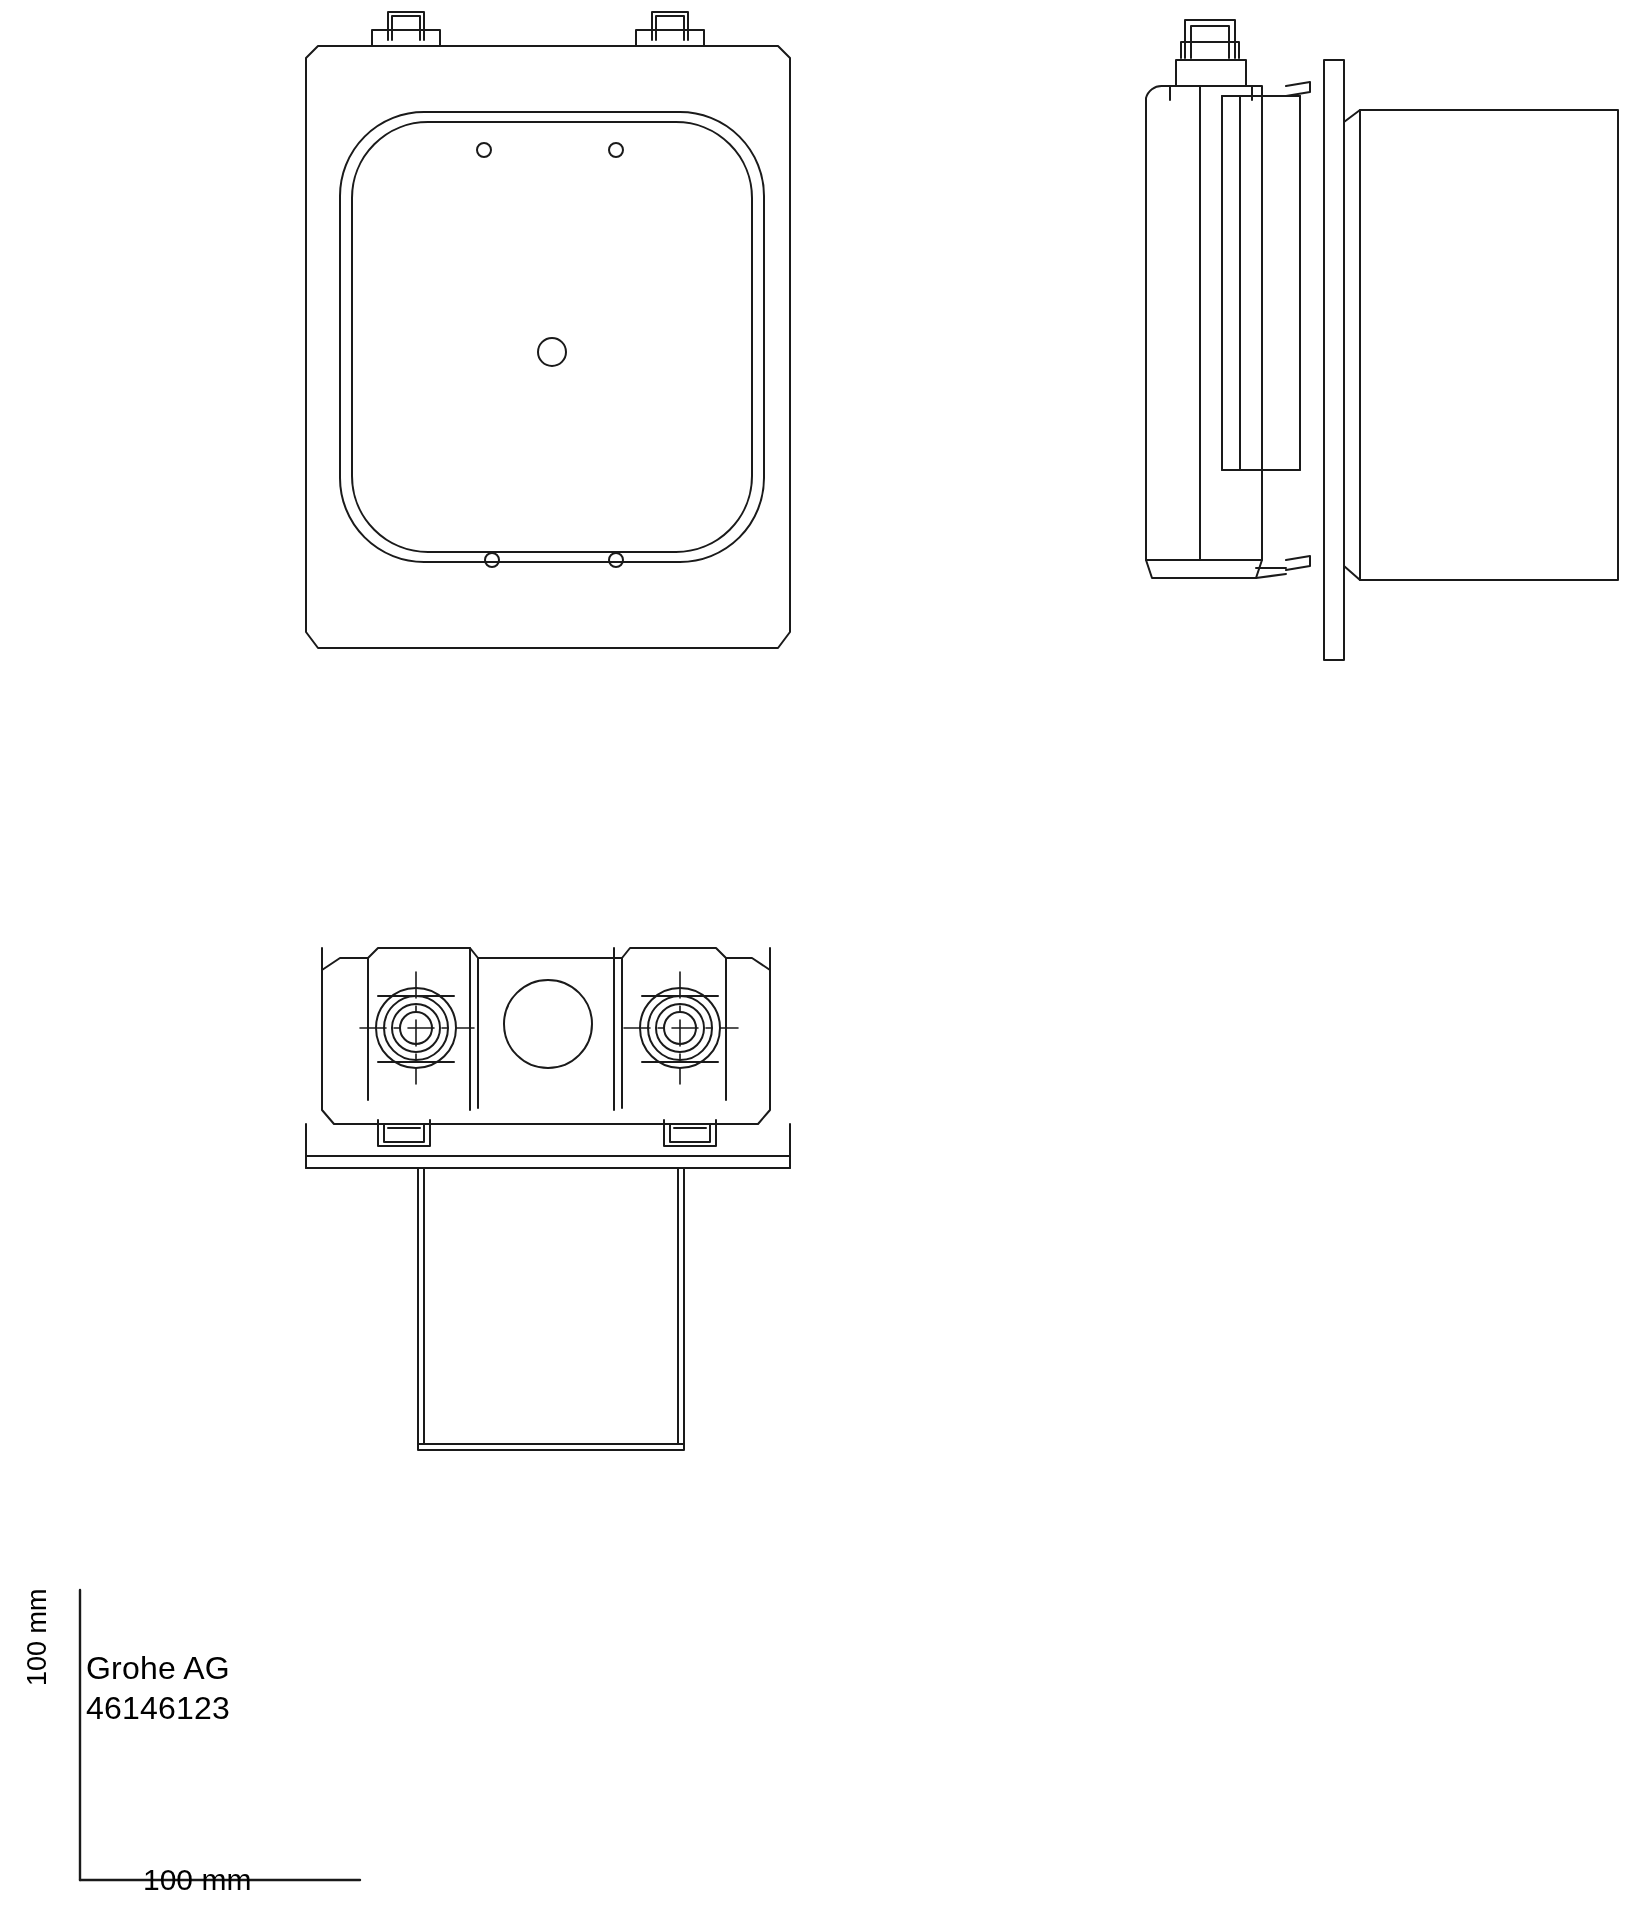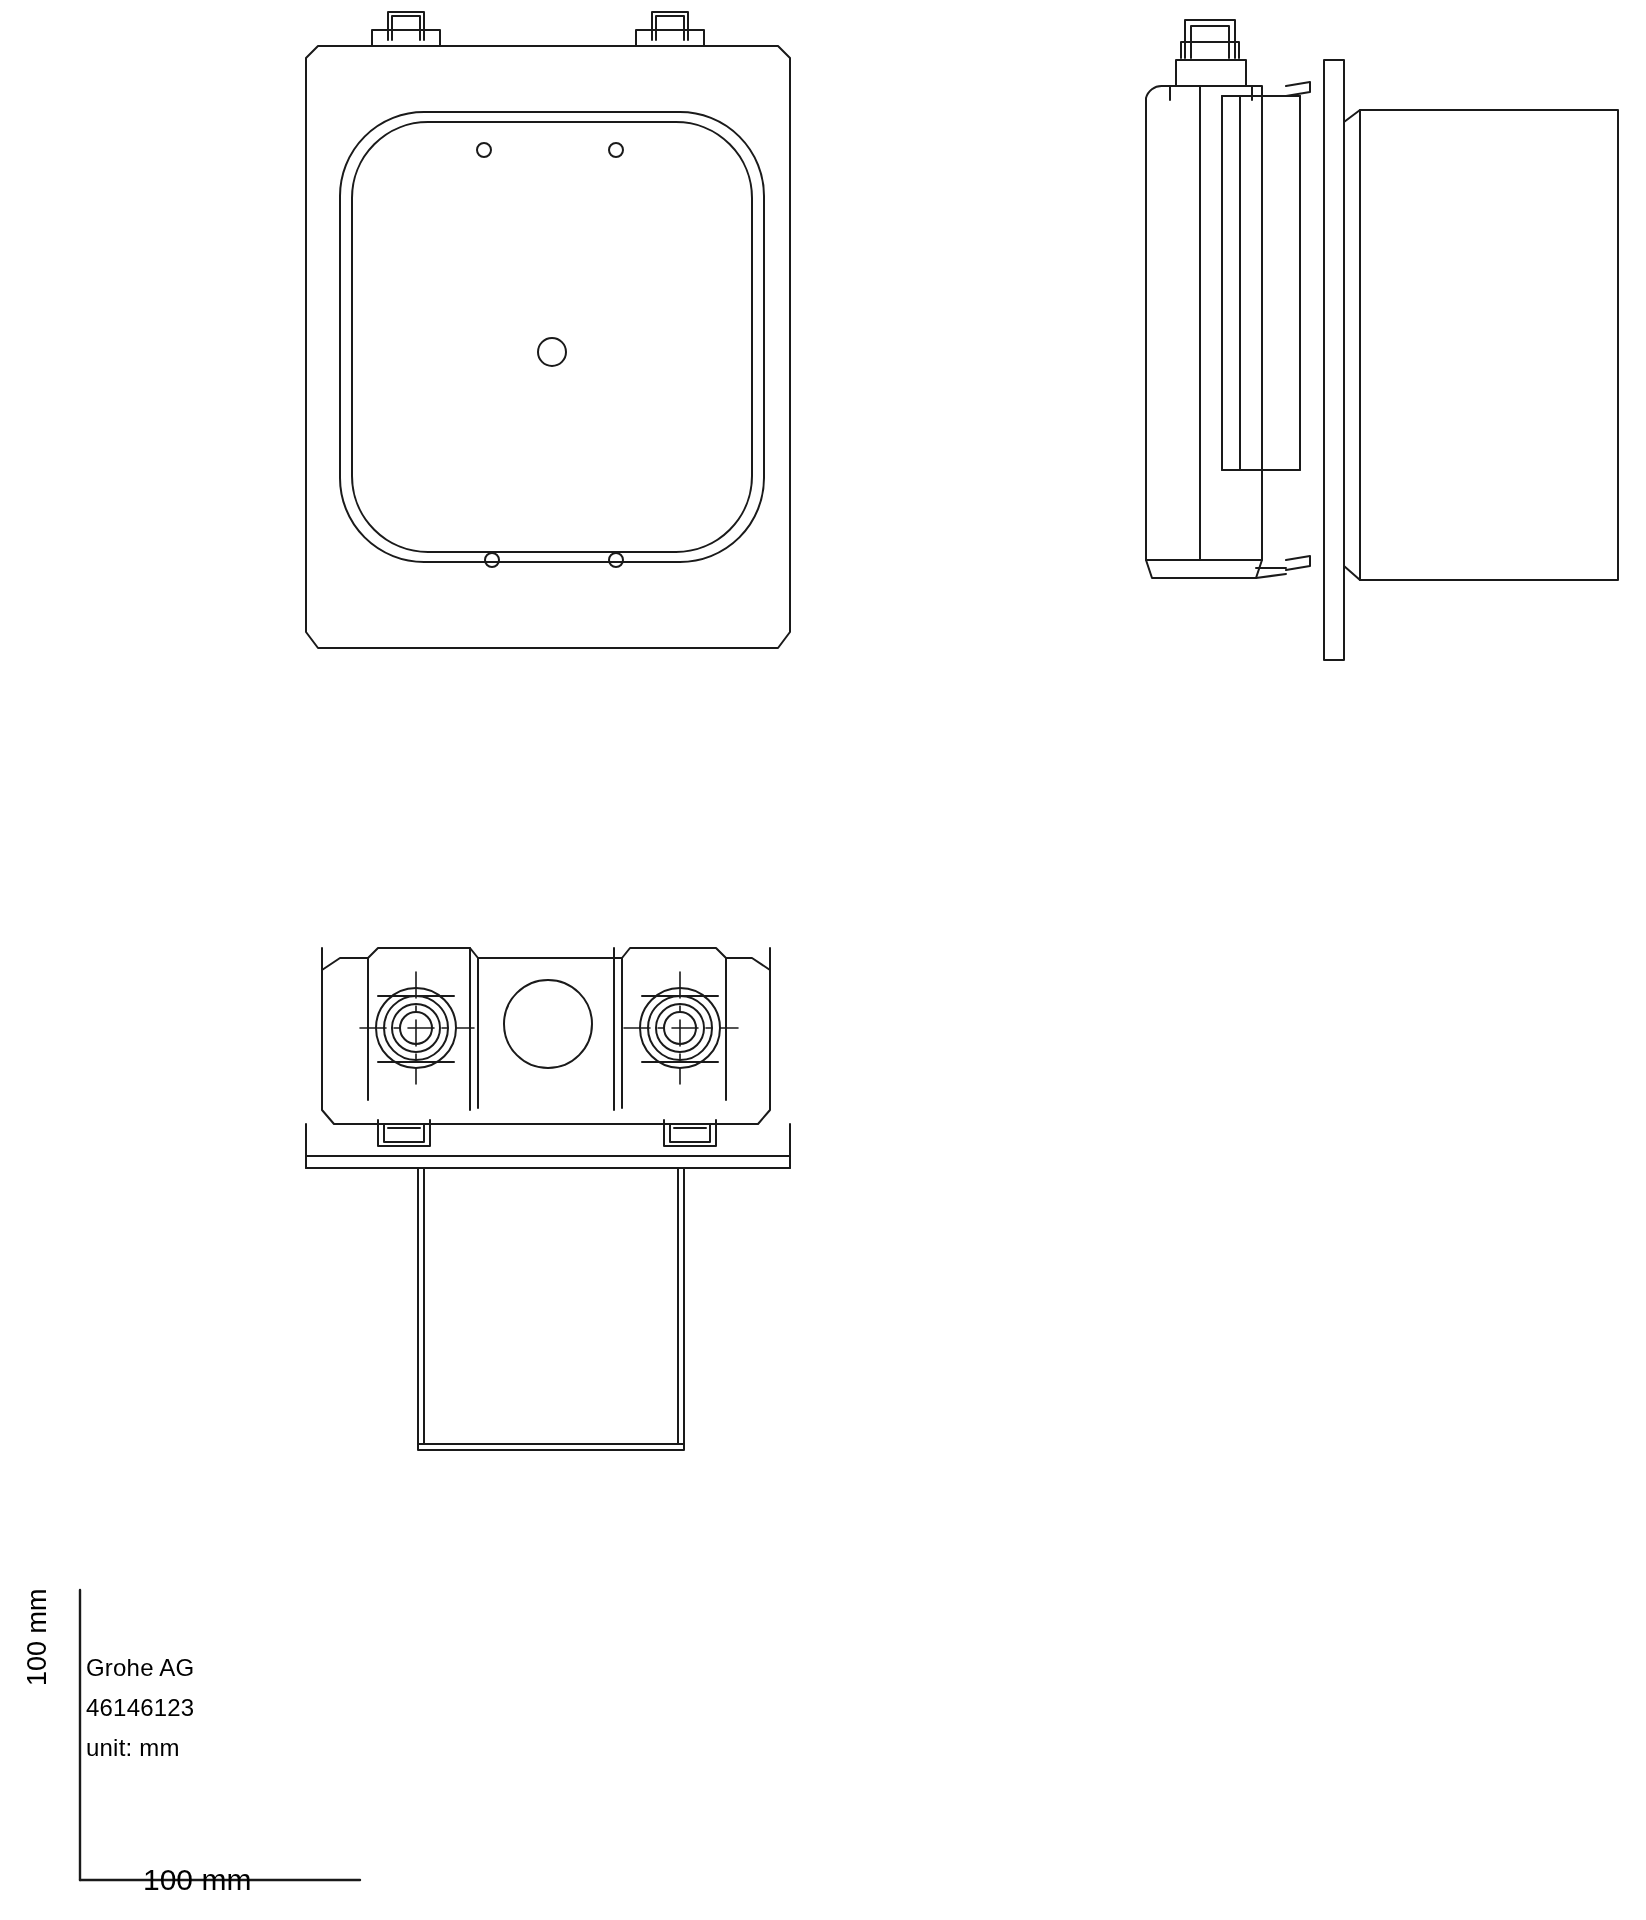--- a/index.html
+++ b/index.html
@@ -26,21 +26,21 @@
     width: 1646px;
     height: 1920px;
   }
   .title-block {
     position: absolute;
     left: 86px;
     top: 1648px;
     width: 420px;
   }
   .title-line {
-    font-size: 24px;
+    font-size: 32px;
     line-height: 40px;
     white-space: pre;
     letter-spacing: 0.2px;
   }
   .scale-label-v {
     position: absolute;
     left: 22px;
     top: 1686px;
     font-size: 27px;
     transform: rotate(-90deg);
@@ -204,19 +204,18 @@
         <path d="M80,1590 L80,1880"></path>
         <path d="M80,1880 L360,1880"></path>
       </g>
 
     </g>
   </svg>
 
   <div class="title-block">
     <div class="title-line">Grohe AG</div>
     <div class="title-line">46146123</div>
-    <div class="title-line">unit: mm</div>
   </div>
 
   <div class="scale-label-v">100 mm</div>
   <div class="scale-label-h">100 mm</div>
 
 </div>
 
 </body></html>

